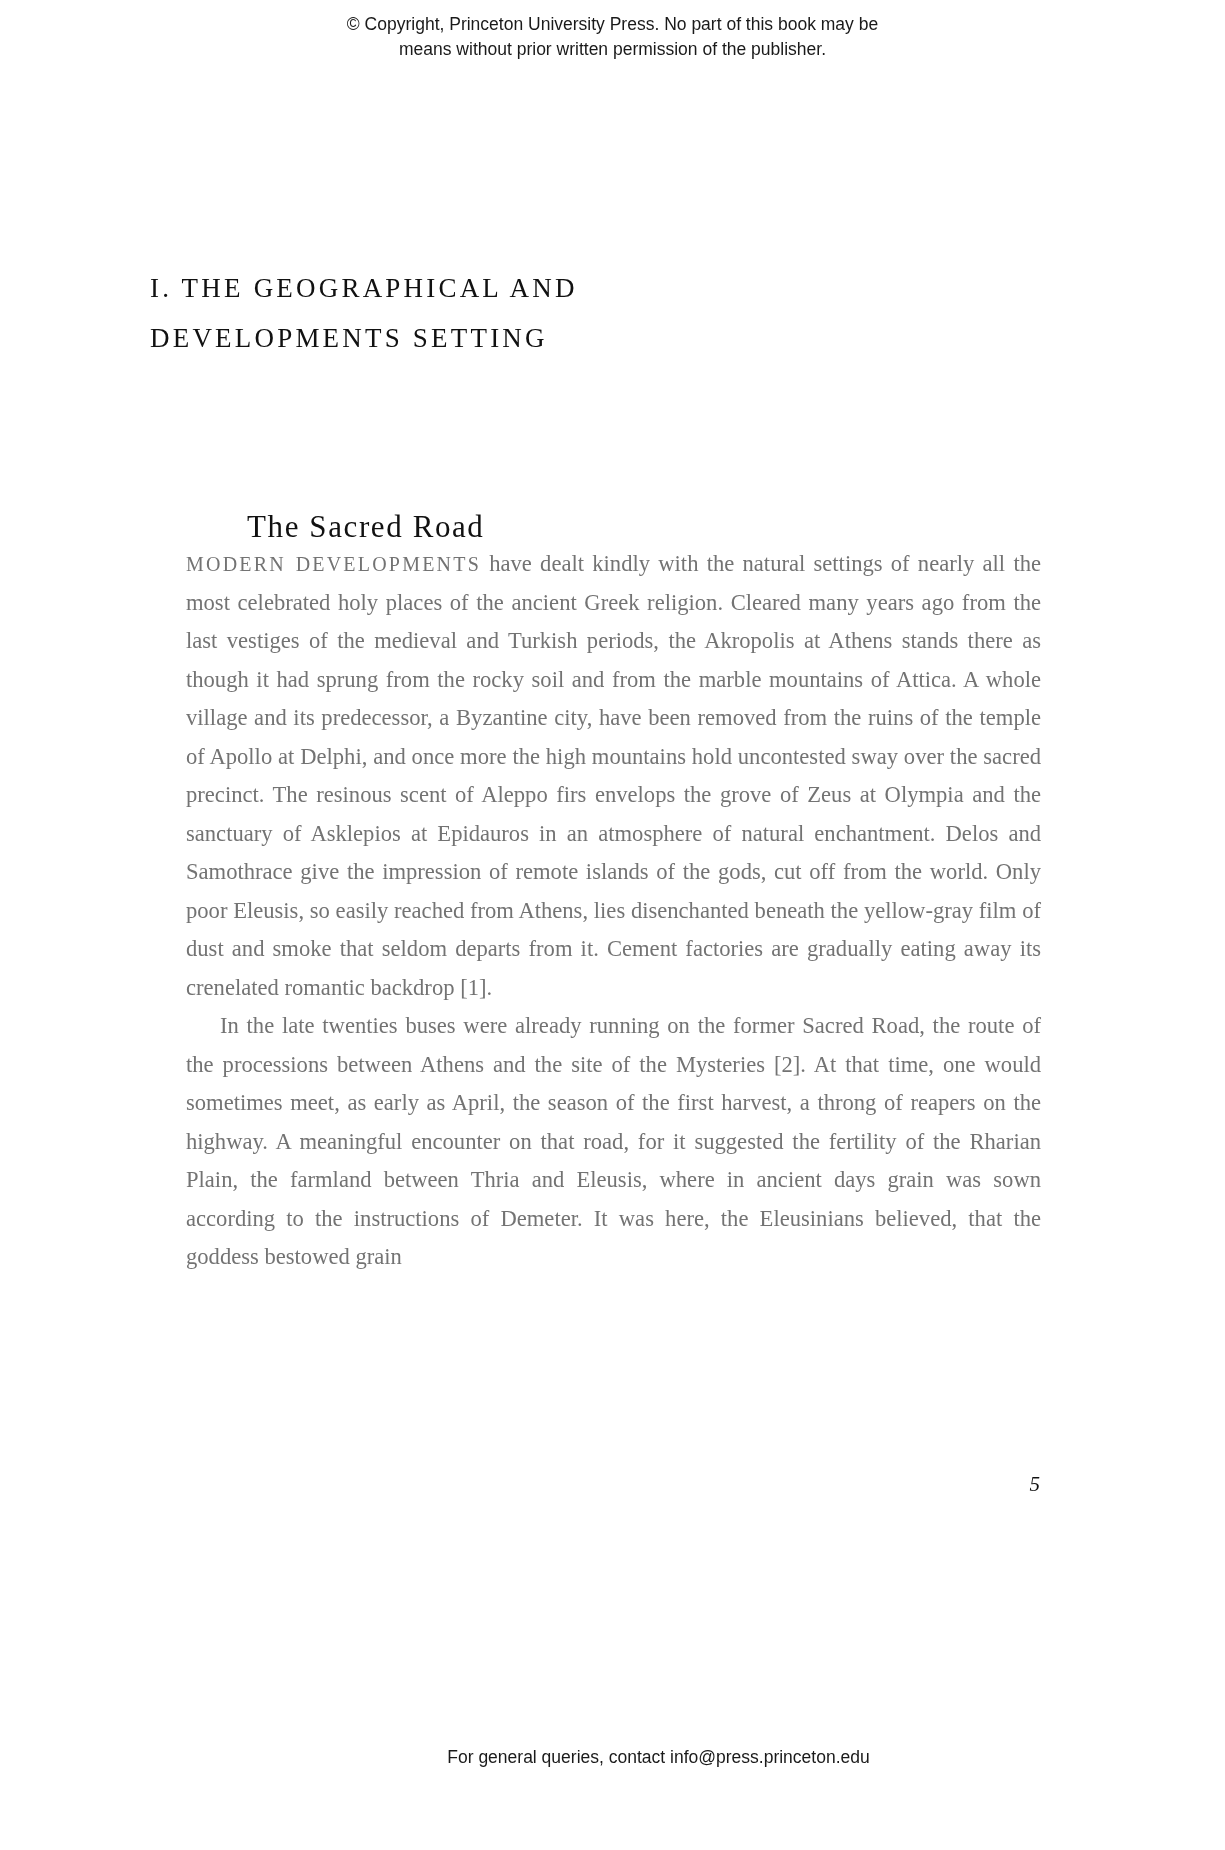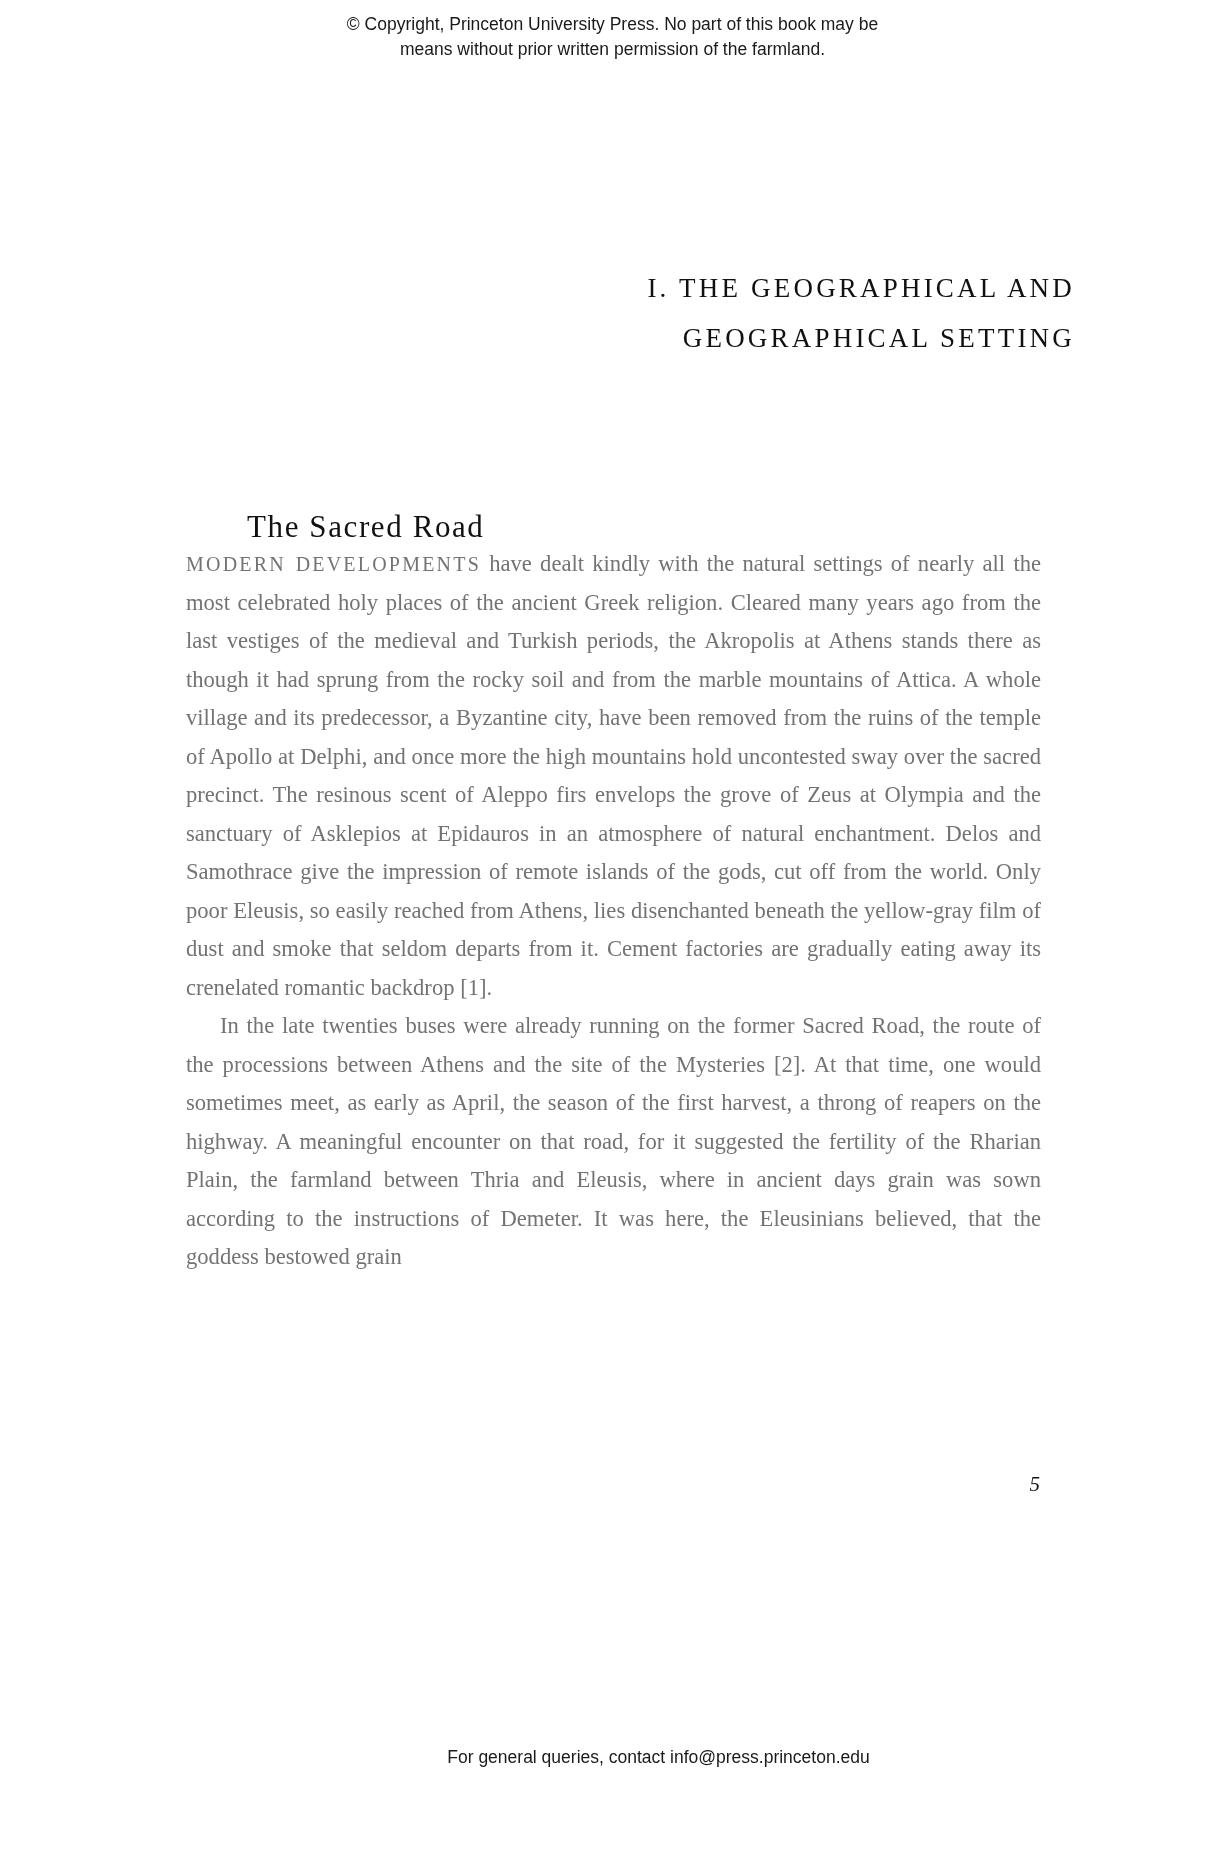--- a/index.html
+++ b/index.html
@@ -40,21 +40,21 @@
     left: 0;
     width: 1225px;
     height: 1850px;
   }
 
   .chapter-title {
     position: absolute;
     top: 246px;
     left: 150px;
     width: 925px;
-    text-align: right;
+    text-align: left;
     font-family: "Liberation Serif", serif;
     font-size: 27px;
     letter-spacing: 3.2px;
     line-height: 1.85;
     color: #111111;
     font-weight: 400;
   }
   .chapter-title .tline {
     display: block;
   }
@@ -112,28 +112,28 @@
     font-size: 17.5px;
     color: #1a1a1a;
     margin-left: 46px;
   }
 </style>
 </head>
 <body>
 
 <div class="copyright">
   <span class="line">© Copyright, Princeton University Press. No part of this book may be</span>
-  <span class="line">means without prior written permission of the farmland.</span>
+  <span class="line">means without prior written permission of the publisher.</span>
 </div>
 
 <div class="page">
 
   <h1 class="chapter-title">
     <span class="tline">I. THE GEOGRAPHICAL AND</span>
-    <span class="tline">GEOGRAPHICAL SETTING</span>
+    <span class="tline">DEVELOPMENTS SETTING</span>
   </h1>
 
   <h2 class="section-heading">The Sacred Road</h2>
 
   <div class="body-text">
     <p><span class="smallcaps">MODERN DEVELOPMENTS</span><span> have dealt kindly with the natural settings of nearly all the most celebrated holy places of the ancient Greek religion. Cleared many years ago from the last vestiges of the medieval and Turkish periods, the Akropolis at Athens stands there as though it had sprung from the rocky soil and from the marble mountains of Attica. A whole village and its predecessor, a Byzantine city, have been removed from the ruins of the temple of Apollo at Delphi, and once more the high mountains hold uncontested sway over the sacred precinct. The resinous scent of Aleppo firs envelops the grove of Zeus at Olympia and the sanctuary of Asklepios at Epidauros in an atmosphere of natural enchantment. Delos and Samothrace give the impression of remote islands of the gods, cut off from the world. Only poor Eleusis, so easily reached from Athens, lies disenchanted beneath the yellow-gray film of dust and smoke that seldom departs from it. Cement factories are gradually eating away its crenelated romantic backdrop [1].</span></p>
     <p class="indent">In the late twenties buses were already running on the former Sacred Road, the route of the processions between Athens and the site of the Mysteries [2]. At that time, one would sometimes meet, as early as April, the season of the first harvest, a throng of reapers on the highway. A meaningful encounter on that road, for it suggested the fertility of the Rharian Plain, the farmland between Thria and Eleusis, where in ancient days grain was sown according to the instructions of Demeter. It was here, the Eleusinians believed, that the goddess bestowed grain</p>
   </div>
 
   <div class="folio">5</div>

